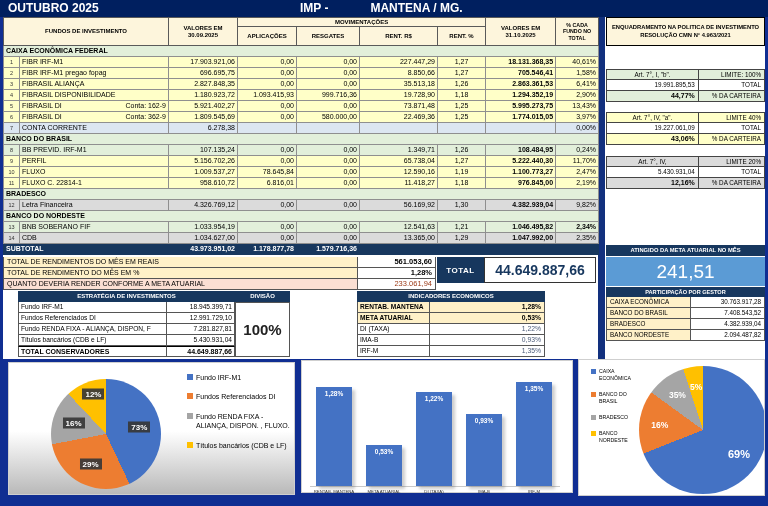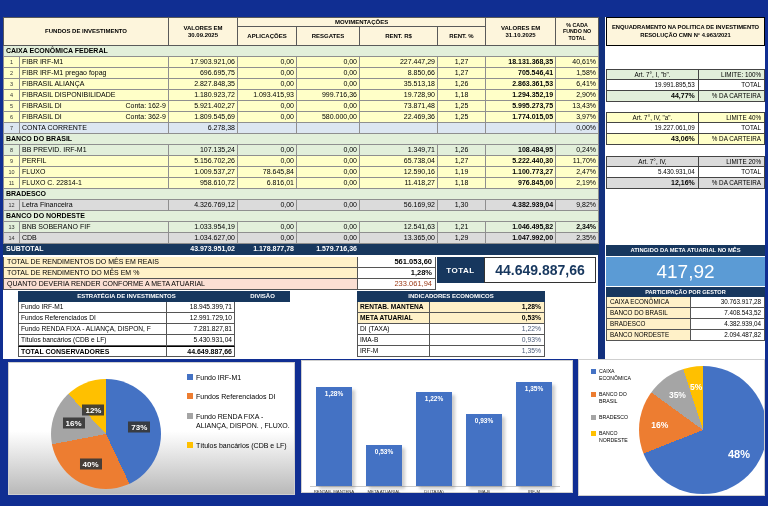--- a/index.html
+++ b/index.html
@@ -87,20 +87,27 @@
   .bar{position:absolute;background:#4472C4;box-shadow:3px 3px 3px rgba(110,110,110,.35);}
   .bar-label{position:absolute;color:#fff;font-size:6.5px;font-weight:bold;text-align:center;}
   .bar-cat{position:absolute;font-size:4.3px;color:#333;text-align:center;white-space:nowrap;}
   .baseline{position:absolute;height:1px;background:#c9c9c9;}
 </style>
 </head>
 <body>
 
 <div class="frame">
 
+  <div class="topbar">
+    <span class="month">OUTUBRO 2025</span>
+    <span class="center">
+      <span>IMP -</span>
+      <span>MANTENA / MG.</span>
+    </span>
+  </div>
 
   <div class="sheet"></div>
   <div class="vdivider"></div>
 
   <table class="main-table">
     <colgroup>
       <col style="width:16px">
         <col style="width:149px">
         <col style="width:69px">
         <col style="width:59px">
@@ -420,21 +427,21 @@
       </div>
       <div class="tot-row" style="top: 279px;">
         <div class="tot-label" style="background: rgb(251, 223, 211);">QUANTO DEVERIA RENDER CONFORME A META ATUARIAL</div>
         <div class="tot-val" style="color: rgb(156, 58, 23); font-weight: normal;">233.061,94</div>
       </div>
     </div>
   <div class="total-box">TOTAL</div>
   <div class="grand-box">44.649.887,66</div>
 
   <div class="navy-strip ating-head">ATINGIDO DA META ATUARIAL NO MÊS</div>
-  <div class="ating-val">417,92</div>
+  <div class="ating-val">241,51</div>
 
   <div class="navy-strip part-head">PARTICIPAÇÃO POR GESTOR</div>
   <div id="part-rows">
       <div class="part-row" style="top: 297px;">
         <div class="part-name">CAIXA ECONÔMICA</div>
         <div class="part-val">30.763.917,28</div>
       </div>
       <div class="part-row" style="top: 308px;">
         <div class="part-name">BANCO DO BRASIL</div>
         <div class="part-val">7.408.543,52</div>
@@ -466,20 +473,21 @@
       </div>
       <div class="estr-row" style="top: 335px;">
         <div class="estr-name">Títulos bancários (CDB e LF)</div>
         <div class="estr-val">5.430.931,04</div>
       </div>
       <div class="estr-row estr-total" style="top: 346px;">
         <div class="estr-name">TOTAL CONSERVADORES</div>
         <div class="estr-val">44.649.887,66</div>
       </div>
     </div>
+  <div class="div-cell">100%</div>
 
   <div class="navy-strip ind-head">INDICADORES ECONOMICOS</div>
   <div id="ind-rows">
       <div class="ind-row ind-hl" style="top: 302px;">
         <div class="ind-label">RENTAB.  MANTENA</div>
         <div class="ind-val">1,28%</div>
       </div>
       <div class="ind-row ind-hl" style="top: 313px;">
         <div class="ind-label">META ATUARIAL</div>
         <div class="ind-val">0,53%</div>
@@ -494,23 +502,23 @@
       </div>
       <div class="ind-row ind-dim" style="top: 346px;">
         <div class="ind-label">IRF-M</div>
         <div class="ind-val">1,35%</div>
       </div>
     </div>
 
   <div class="panel panel-left" id="panel-left">
       <div class="pie" style="left: 42px; top: 16px; height: 110px; width: 110px; background: conic-gradient(rgb(68, 114, 196) 0deg, rgb(68, 114, 196) 154.8deg, rgb(237, 125, 49) 154.8deg, rgb(237, 125, 49) 259.2deg, rgb(165, 165, 165) 259.2deg, rgb(165, 165, 165) 316.8deg, rgb(255, 192, 0) 316.8deg, rgb(255, 192, 0) 360deg);"></div>
       <div class="pie-label-box" style="left: 130.279px; top: 63.5613px;">73%</div>
-      <div class="pie-label-box" style="left: 81.5189px; top: 101.383px;">40%</div>
+      <div class="pie-label-box" style="left: 81.5189px; top: 101.383px;">29%</div>
       <div class="pie-label-box" style="left: 64.569px; top: 60.4625px;">16%</div>
-      <div class="pie-label-box" style="left: 84.447px; top: 47px;">12%</div>
+      <div class="pie-label-box" style="left: 84.447px; top: 31px;">12%</div>
       <div class="legend" style="left: 178px; top: 10px; width: 105px; gap: 10px; font-size: 7px; line-height: 1.35;">
         <div class="legend-item">
           <span class="legend-sq" style="height: 6px; width: 6px; background: rgb(68, 114, 196);"></span>
           <span>Fundo IRF-M1</span>
         </div>
         <div class="legend-item">
           <span class="legend-sq" style="height: 6px; width: 6px; background: rgb(237, 125, 49);"></span>
           <span>Fundos Referenciados DI</span>
         </div>
         <div class="legend-item">
@@ -536,21 +544,21 @@
       <div class="bar-cat" style="left: 107px; top: 128px; width: 50px;">DI (TAXA)</div>
       <div class="bar" style="left: 164px; top: 53px; width: 36px; height: 72px; background: rgb(68, 114, 196);"></div>
       <div class="bar-label" style="left: 164px; top: 56px; width: 36px;">0,93%</div>
       <div class="bar-cat" style="left: 157px; top: 128px; width: 50px;">IMA-B</div>
       <div class="bar" style="left: 214px; top: 21px; width: 36px; height: 104px; background: rgb(68, 114, 196);"></div>
       <div class="bar-label" style="left: 214px; top: 24px; width: 36px;">1,35%</div>
       <div class="bar-cat" style="left: 207px; top: 128px; width: 50px;">IRF-M</div>
     </div>
   <div class="panel panel-right" id="panel-right">
       <div class="pie" style="left: 60px; top: 6px; height: 128px; width: 128px; background: conic-gradient(rgb(68, 114, 196) 0deg, rgb(68, 114, 196) 248.4deg, rgb(237, 125, 49) 248.4deg, rgb(237, 125, 49) 306deg, rgb(165, 165, 165) 306deg, rgb(165, 165, 165) 342deg, rgb(255, 192, 0) 342deg, rgb(255, 192, 0) 360deg);"></div>
-      <div class="pie-label-plain" style="left: 159.995px; top: 94.4619px; font-size: 11px;">48%</div>
+      <div class="pie-label-plain" style="left: 159.995px; top: 94.4619px; font-size: 11px;">69%</div>
       <div class="pie-label-plain" style="left: 80.8232px; top: 64.5455px; font-size: 8.5px;">16%</div>
       <div class="pie-label-plain" style="left: 98.4196px; top: 34.7916px; font-size: 8.5px;">35%</div>
       <div class="pie-label-plain" style="left: 117.192px; top: 27.0158px; font-size: 8.5px;">5%</div>
       <div class="legend" style="left: 12px; top: 8px; width: 46px; gap: 9px; font-size: 5.2px; line-height: 1.35;">
         <div class="legend-item">
           <span class="legend-sq" style="height: 5px; width: 5px; background: rgb(68, 114, 196);"></span>
           <span>CAIXA ECONÔMICA</span>
         </div>
         <div class="legend-item">
           <span class="legend-sq" style="height: 5px; width: 5px; background: rgb(237, 125, 49);"></span>

